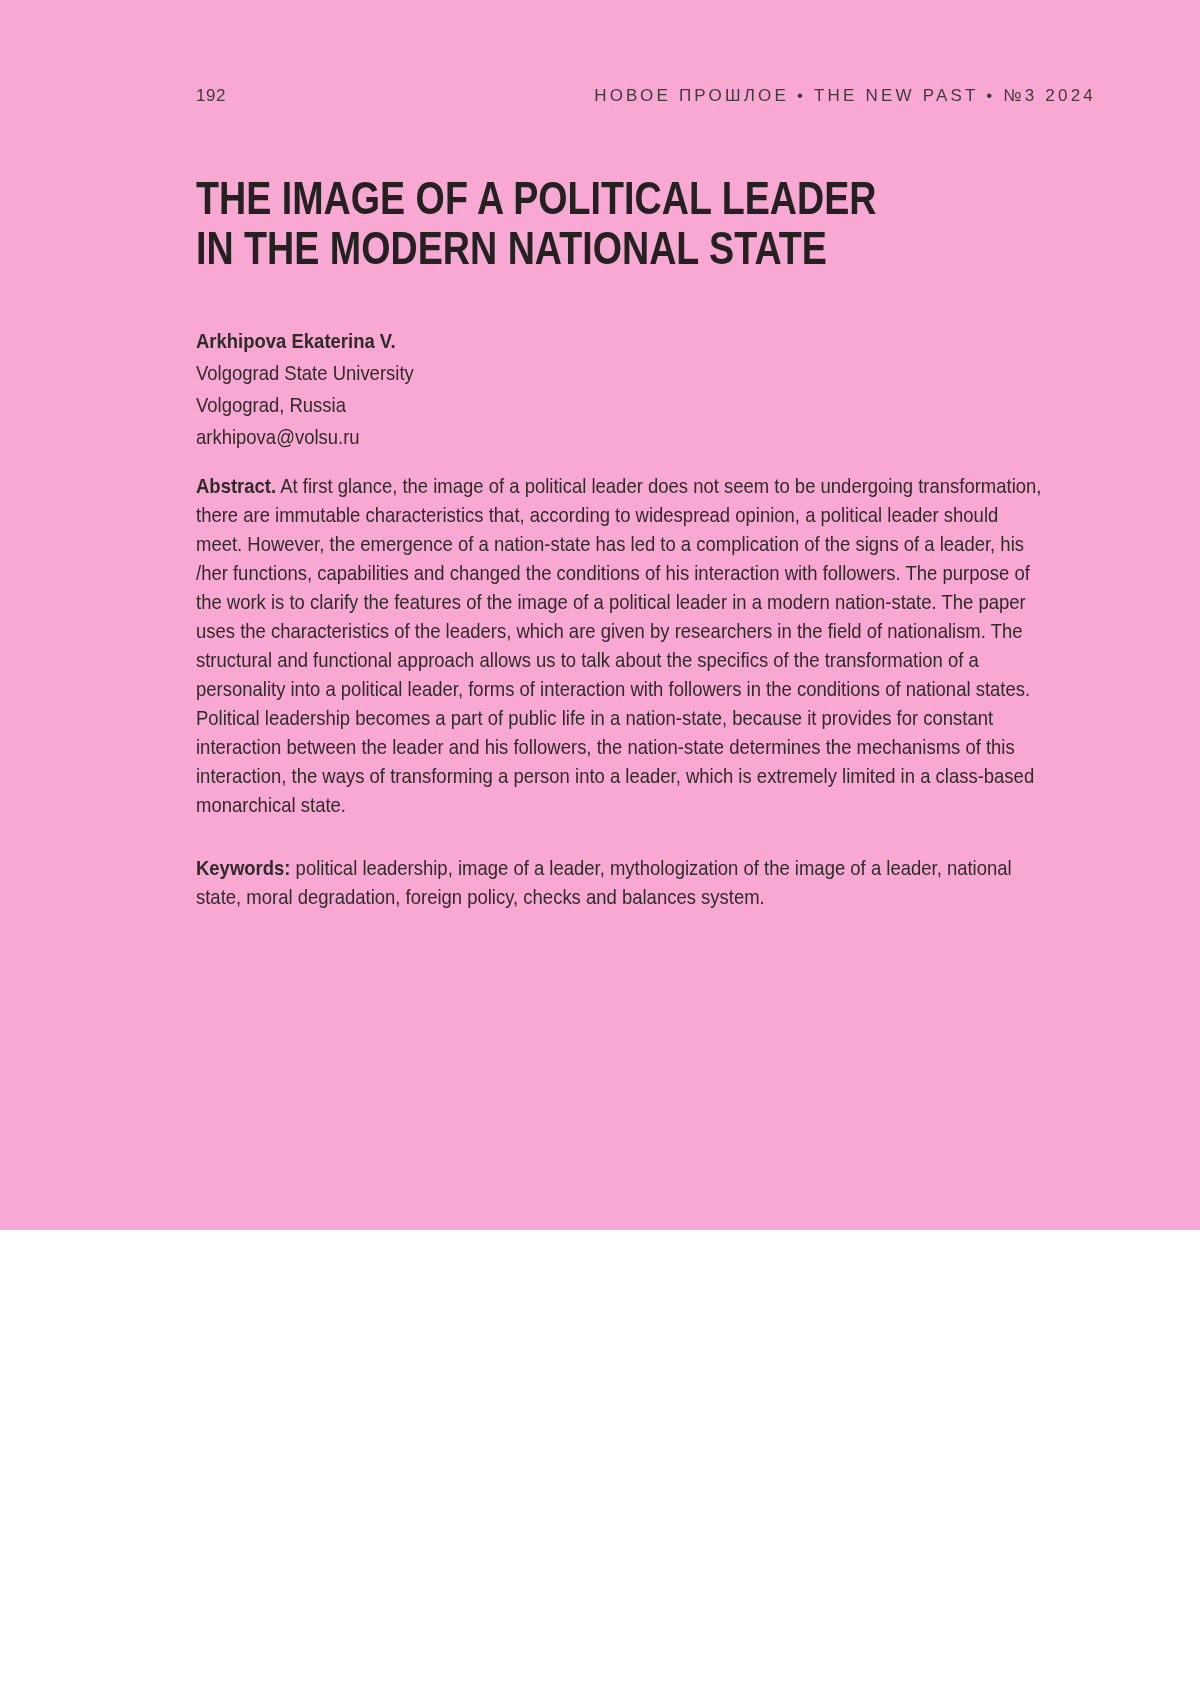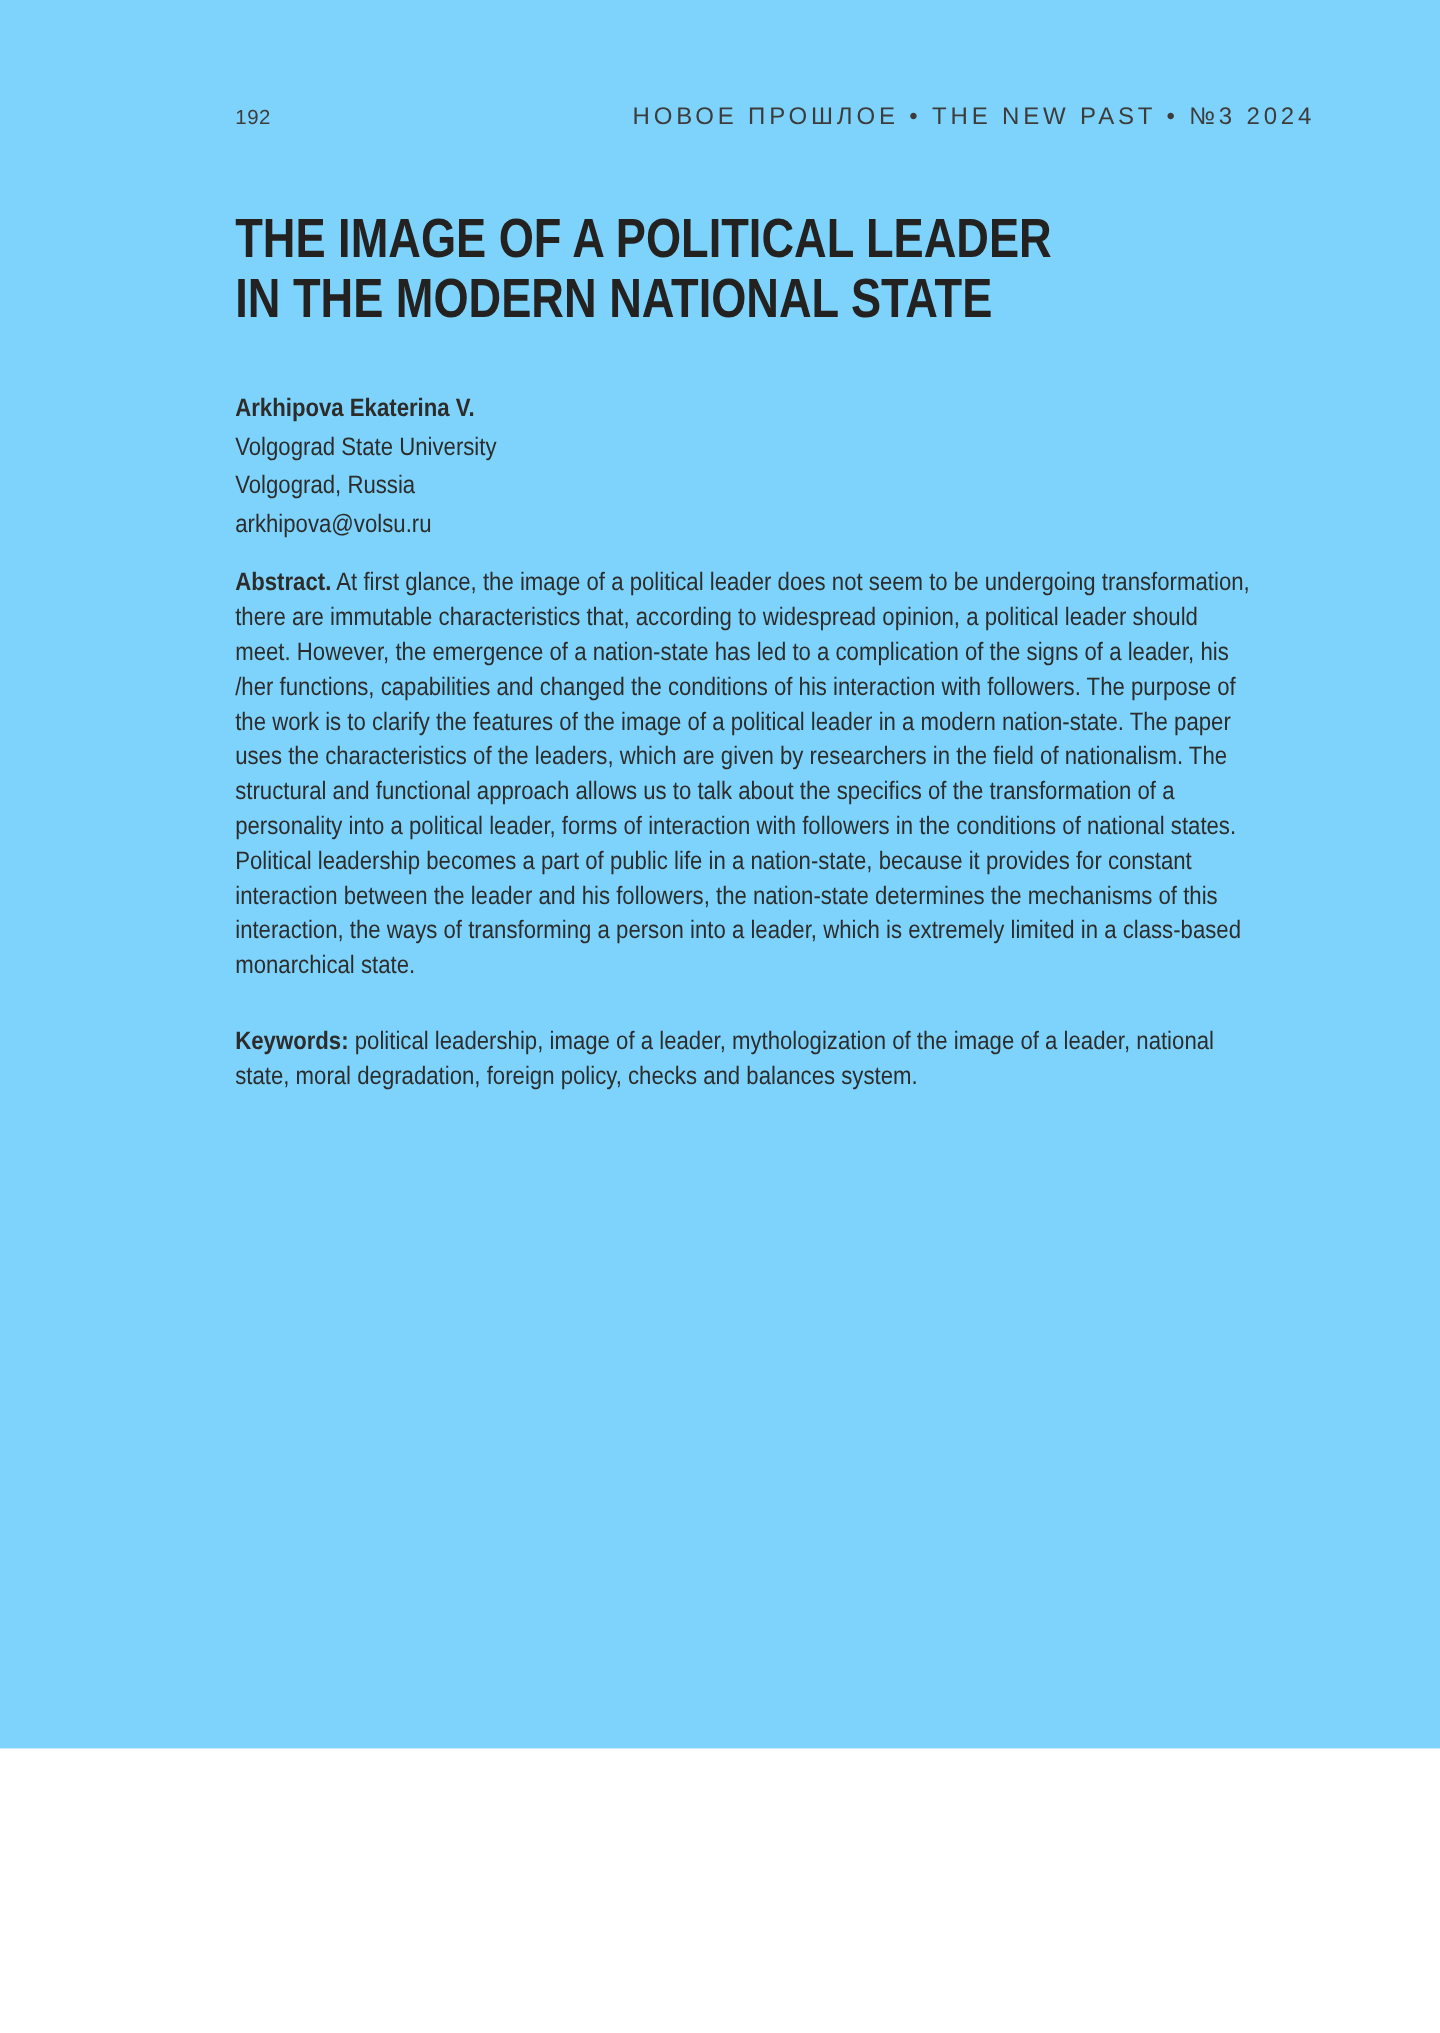--- a/index.html
+++ b/index.html
@@ -10,40 +10,40 @@
   body {
     width: 1200px;
     height: 1694px;
     overflow: hidden;
     font-family: "Liberation Sans", "DejaVu Sans", sans-serif;
     color: #2d2c2b;
   }
   .page {
     position: relative;
     width: 1200px;
-    height: 1457px;
-    background: #7dd3fc;
+    height: 1230px;
+    background: #f9a8d4;
   }
   
   .running-head {
     position: absolute;
     left: 196px;
     top: 86px;
     width: 900px;
     display: flex;
     justify-content: space-between;
     align-items: baseline;
     color: #3d3c3b;
   }
   .page-num {
     font-size: 17px;
     letter-spacing: 0.5px;
   }
   .journal {
-    font-size: 20px;
+    font-size: 17px;
     letter-spacing: 3.2px;
     white-space: nowrap;
   }
   
   .content {
     position: absolute;
     left: 196px;
     top: 173px;
     width: 966px;            
     transform: scaleX(0.88);

